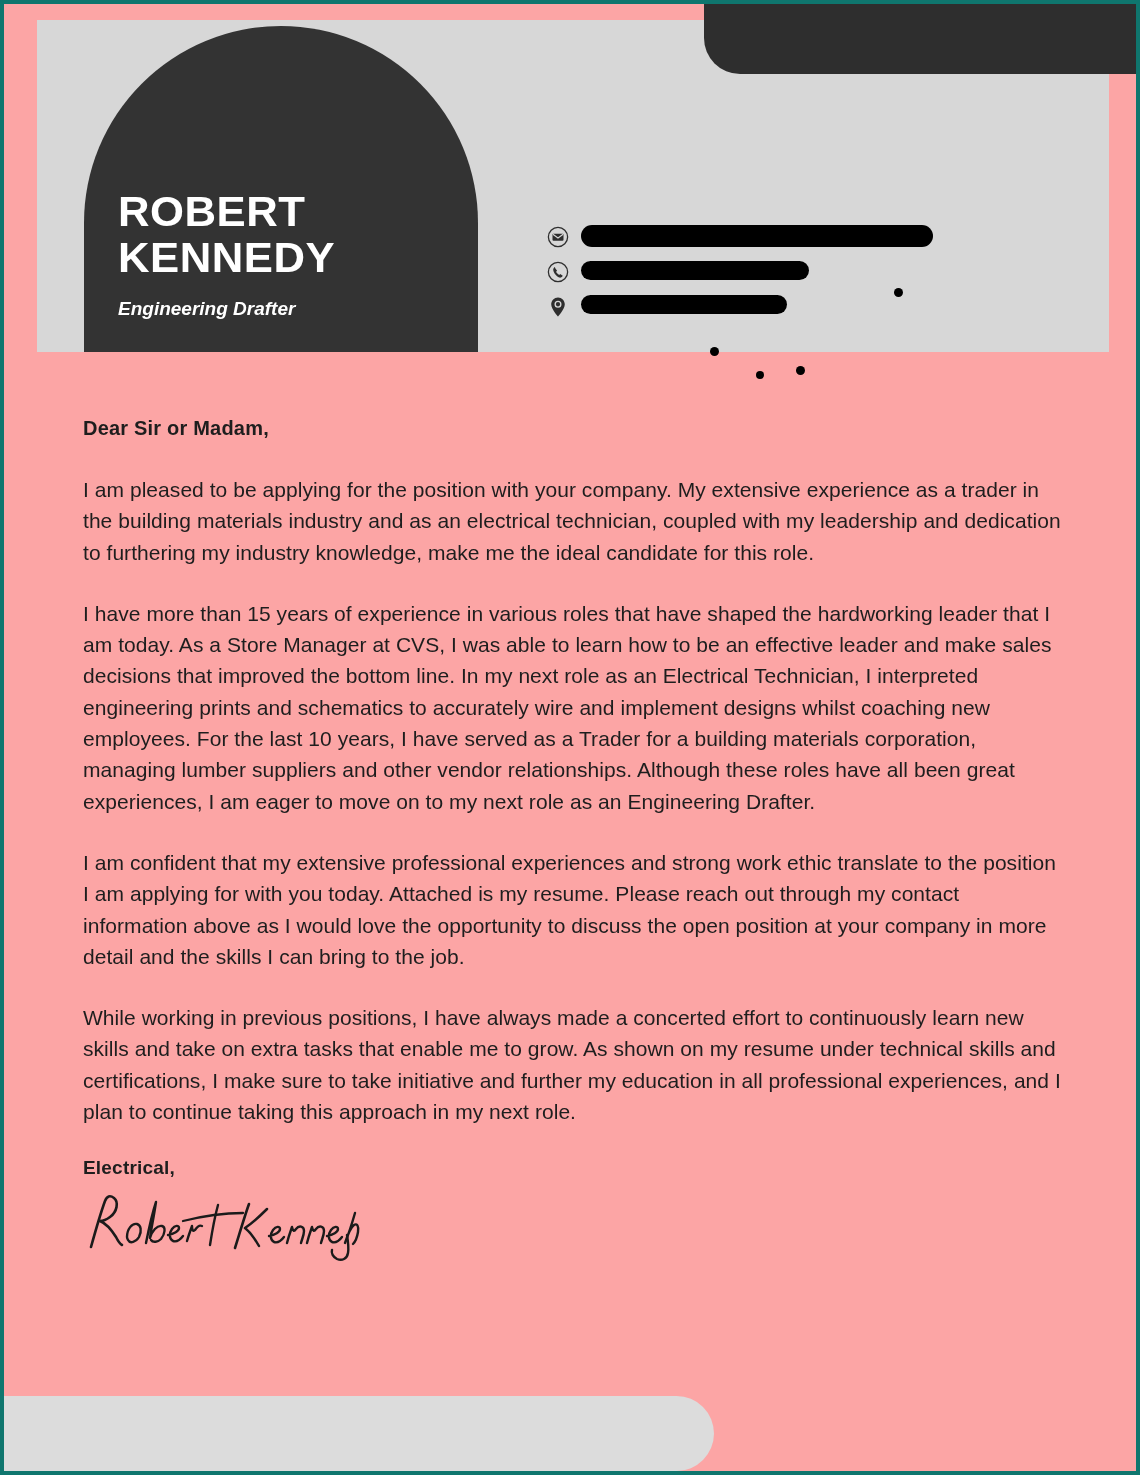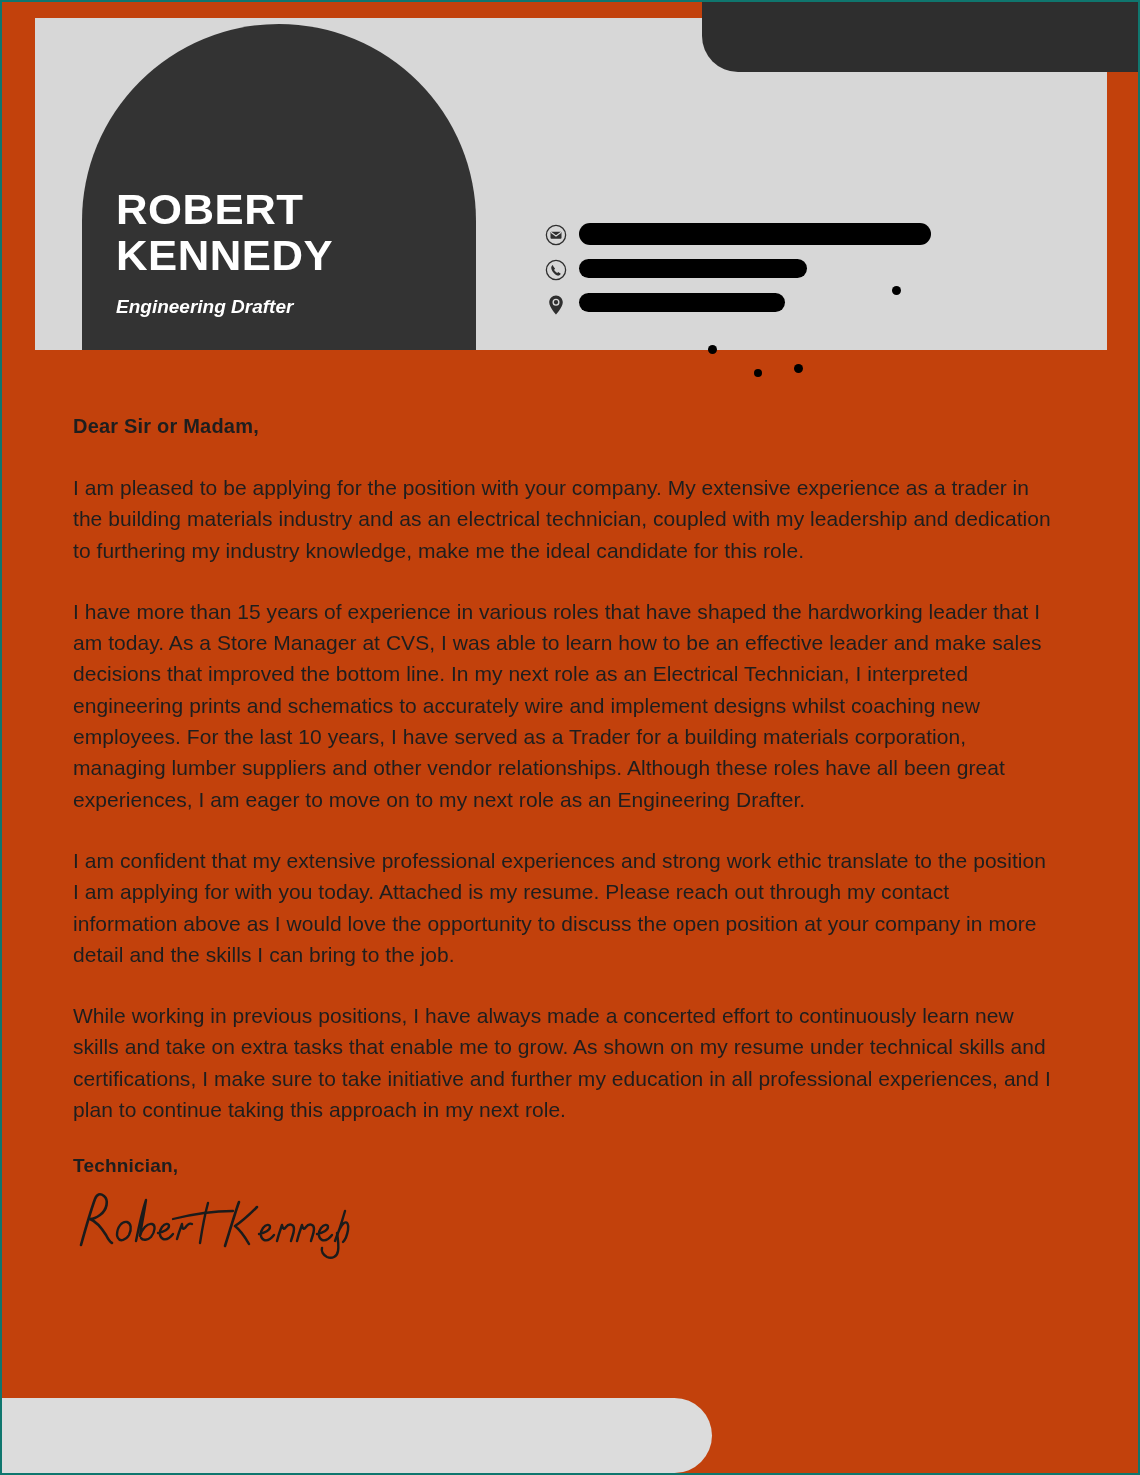--- a/index.html
+++ b/index.html
@@ -6,24 +6,24 @@
     margin: 0;
     padding: 0;
     background: #ffffff;
   }
 
   #page {
     position: relative;
     width: 1140px;
     height: 1475px;
     overflow: hidden;
-    background: #c2410c;
+    background: #fca5a5;
     font-family: "Liberation Sans", sans-serif;
     box-sizing: border-box;
-    border: 2px solid #0f766e;
+    border: 4px solid #0f766e;
   }
 
   
 
   .header-band {
     position: absolute;
     left: 33px;
     top: 16px;
     width: 1072px;
     height: 332px;
@@ -127,21 +127,21 @@
   .ink-speck {
     position: absolute;
     background: #000000;
     border-radius: 50%;
   }
 
   
 
   .letter {
     position: absolute;
-    left: 71px;
+    left: 79px;
     top: 413px;
     width: 1000px;
     color: #1e1e1e;
   }
 
   .salutation {
     font-size: 20px;
     font-weight: bold;
     letter-spacing: 0.2px;
     margin: 0 0 34px 0;
@@ -217,21 +217,21 @@
 
   <div class="letter">
 
     <p class="salutation">Dear Sir or Madam,</p>
 
     <p class="para">I am pleased to be applying for the position with your company. My extensive experience as a trader in the building materials industry and as an electrical technician, coupled with my leadership and dedication to furthering my industry knowledge, make me the ideal candidate for this role.</p>
     <p class="para">I have more than 15 years of experience in various roles that have shaped the hardworking leader that I am today. As a Store Manager at CVS, I was able to learn how to be an effective leader and make sales decisions that improved the bottom line. In my next role as an Electrical Technician, I interpreted engineering prints and schematics to accurately wire and implement designs whilst coaching new employees. For the last 10 years, I have served as a Trader for a building materials corporation, managing lumber suppliers and other vendor relationships. Although these roles have all been great experiences, I am eager to move on to my next role as an Engineering Drafter.</p>
     <p class="para">I am confident that my extensive professional experiences and strong work ethic translate to the position I am applying for with you today. Attached is my resume. Please reach out through my contact information above as I would love the opportunity to discuss the open position at your company in more detail and the skills I can bring to the job.</p>
     <p class="para">While working in previous positions, I have always made a concerted effort to continuously learn new skills and take on extra tasks that enable me to grow. As shown on my resume under technical skills and certifications, I make sure to take initiative and further my education in all professional experiences, and I plan to continue taking this approach in my next role.</p>
 
-    <p class="closing">Technician,</p>
+    <p class="closing">Electrical,</p>
 
     <svg class="signature" viewBox="0 0 290 78">
       <g fill="none" stroke="#1b1b1b" stroke-linecap="round" stroke-linejoin="round">
 
         <path d="M8 62 C13 44 18 27 22 16 C24 11 27 10 31 13 C36 17 34 27 27 32 C23 35 19 36 17 36 C22 38 28 44 33 52 C35 56 37 59 39 60" stroke-width="2.6"></path>
 
         <path d="M44 52 C44 44 49 38 54 39 C58 40 59 46 56 52 C53 57 47 59 45 55 C44 53 44 52 44 52Z" stroke-width="2.4"></path>
 
         <path d="M63 58 C66 43 70 26 73 17 C71 31 68 45 67 53 C69 46 74 40 79 41 C83 42 82 49 78 54 C75 57 70 58 68 55" stroke-width="2.4"></path>
 

